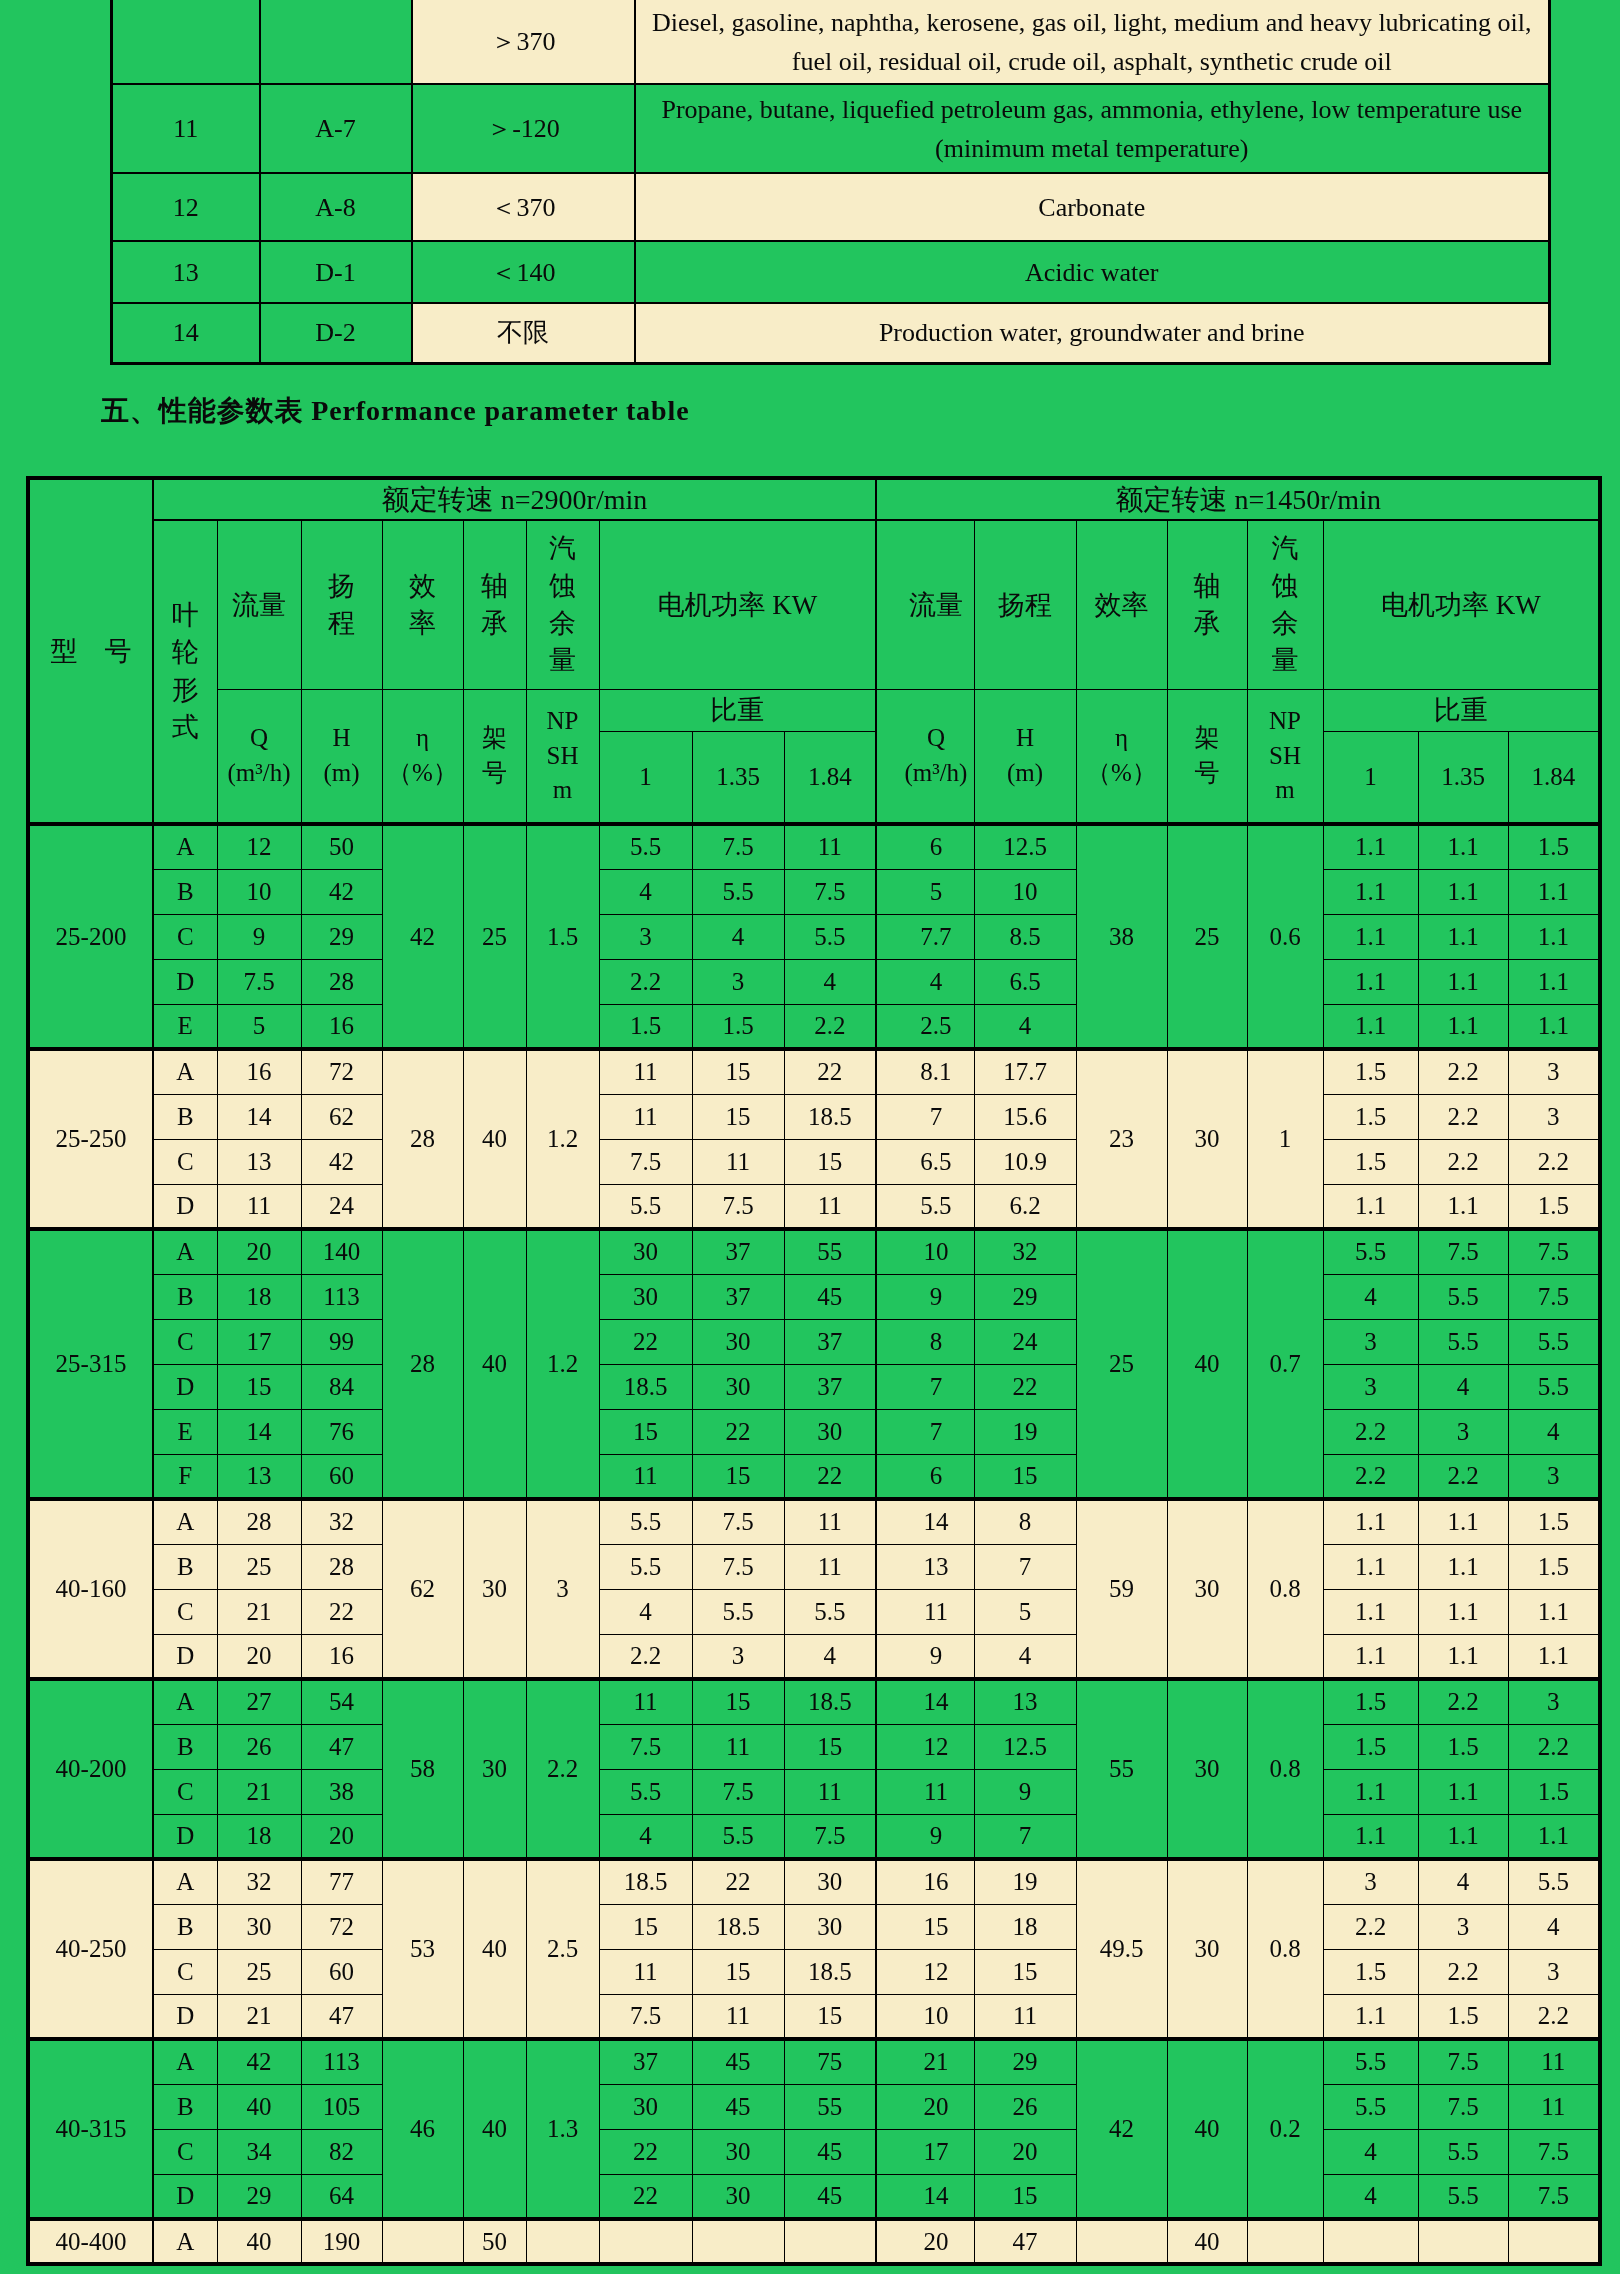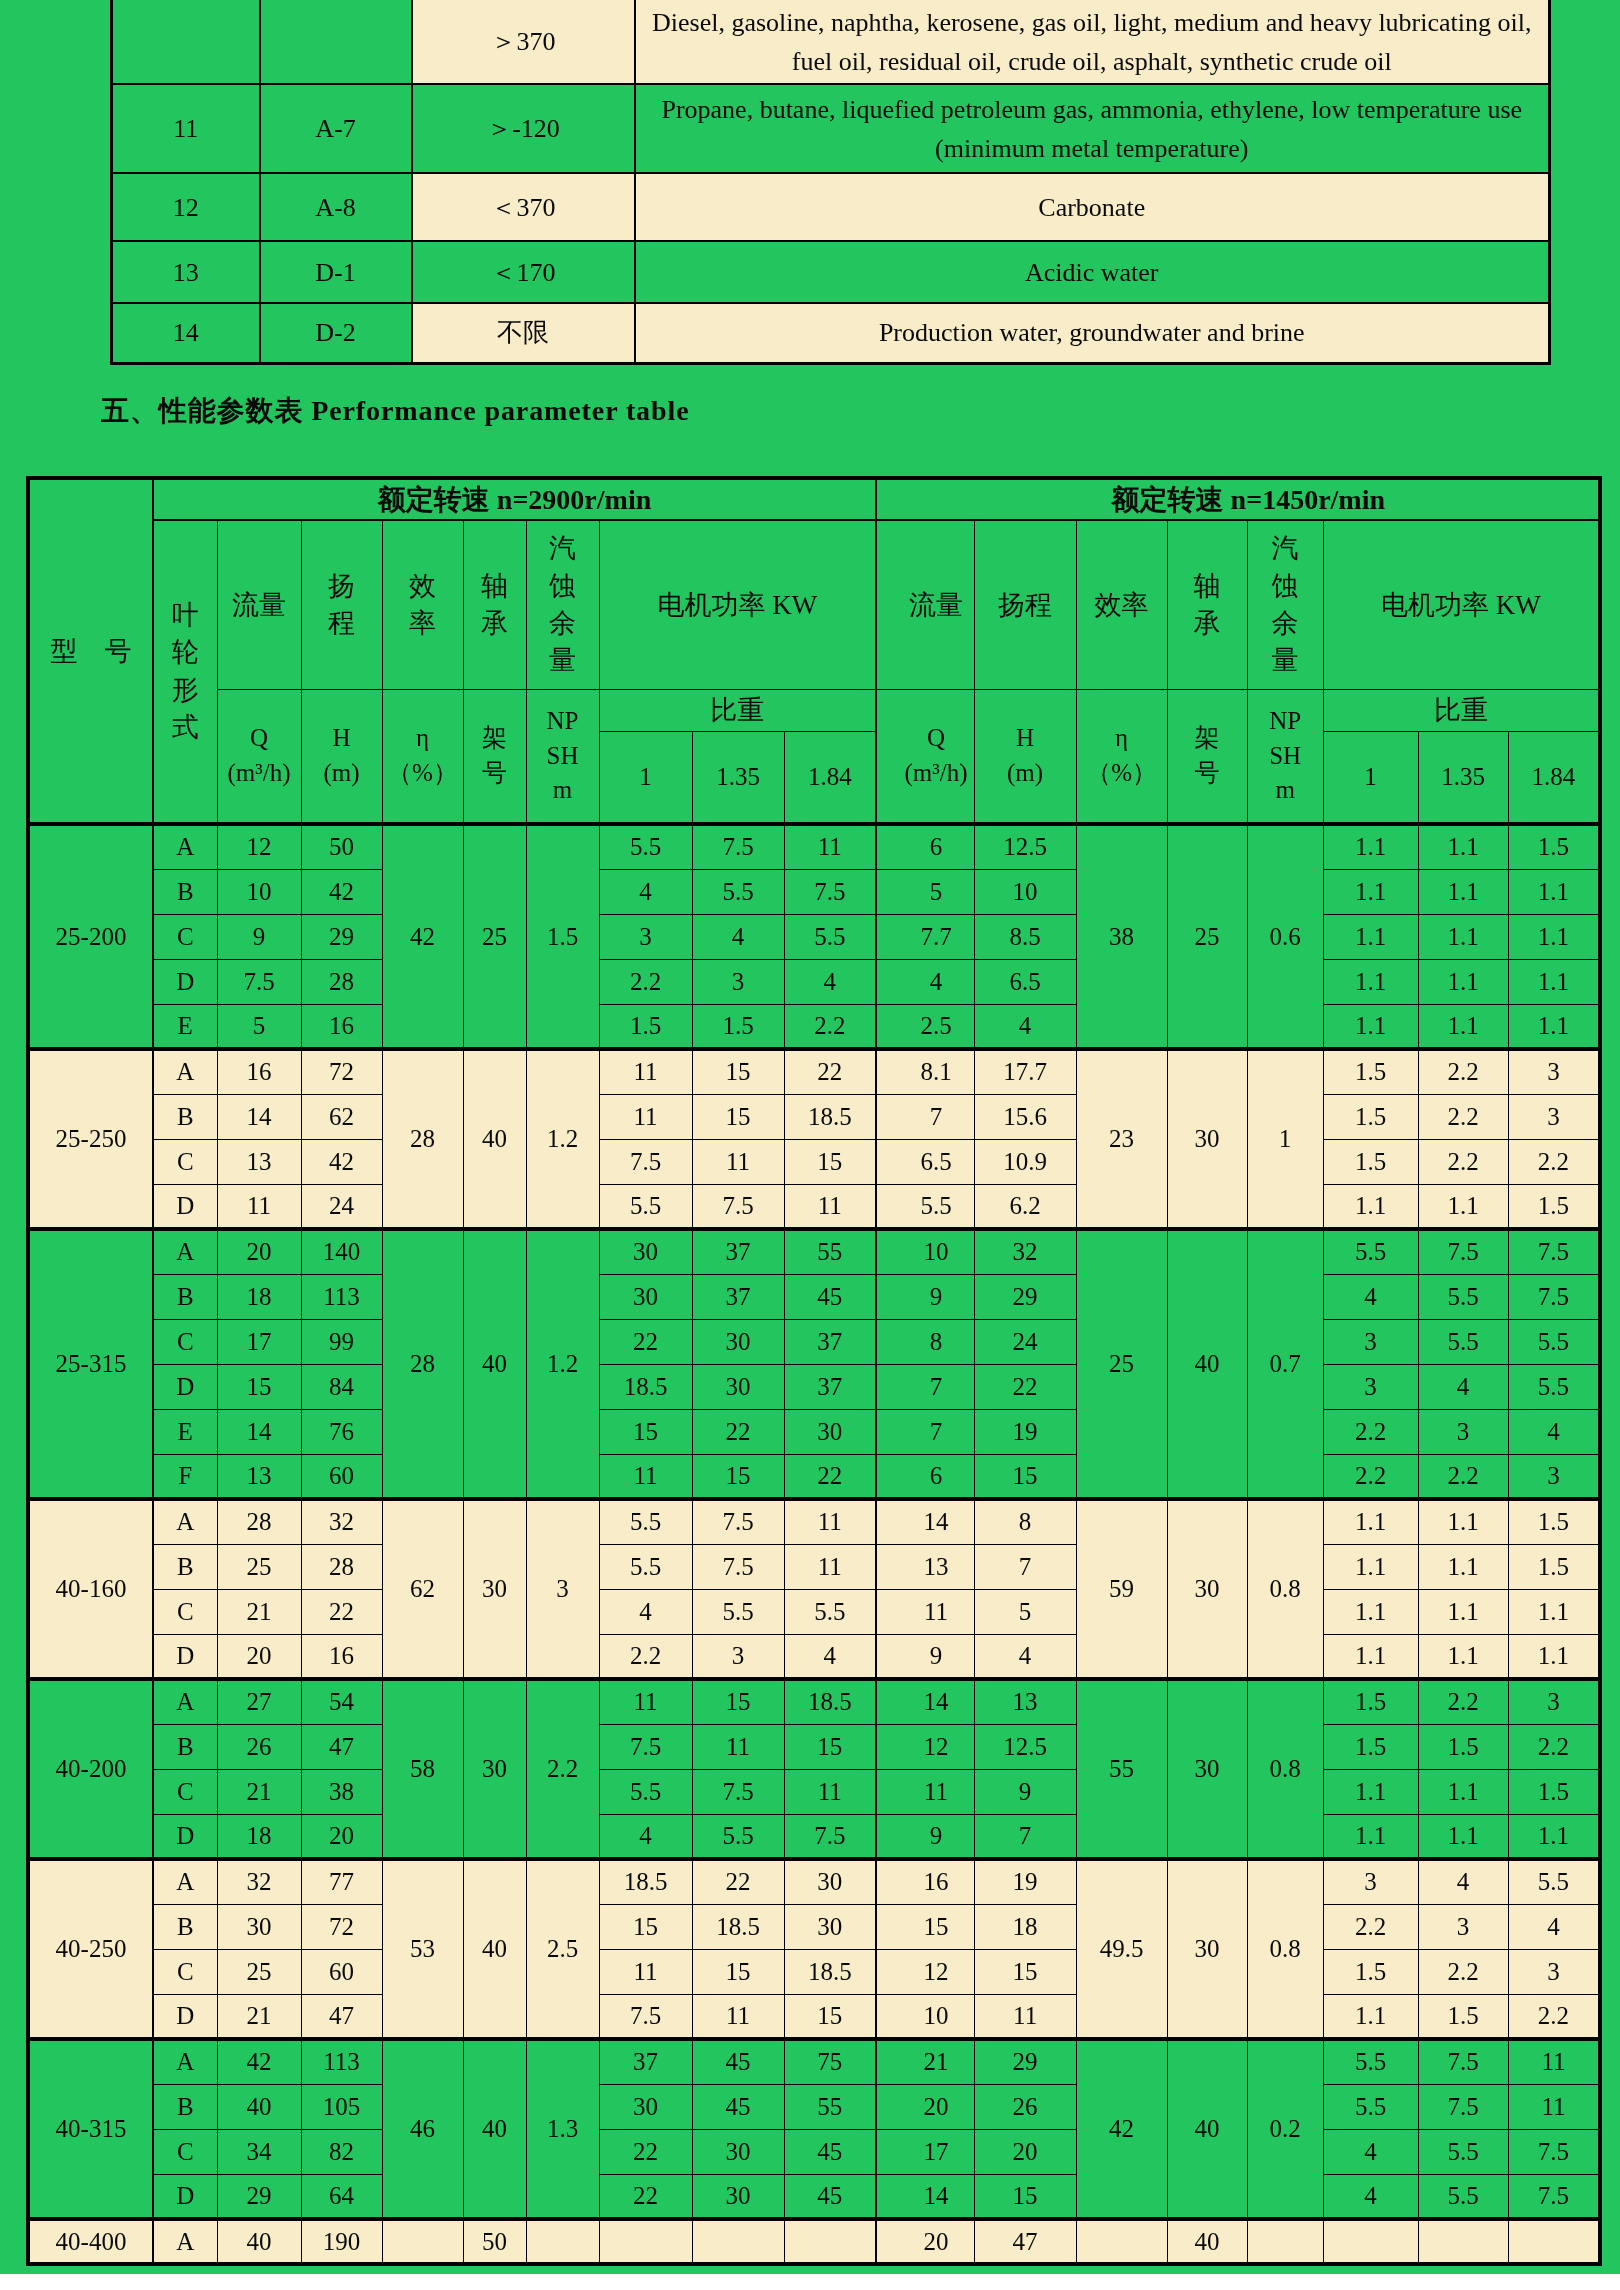--- a/index.html
+++ b/index.html
@@ -31,21 +31,21 @@
     font-family:"Liberation Serif","DejaVu Serif",serif;
   }
 
   
   .perf {
     position:absolute; left:26px; top:476px; width:1574px;
     border:4.5px solid #000;
   }
   .perf td { border:1.8px solid #000; font-size:25px; padding:0 2.7px; }
   .perf thead td { font-size:27px; }
-  .perf thead .speed { font-weight:bold; font-size:28px; height:42px; }
+  .perf thead .speed { font-weight:normal; font-size:28px; height:42px; }
   .perf thead tr.names td { height:169px; }
   .perf thead tr.grav td { height:42px; }
   .perf thead tr.gnum td { height:93px; }
   .perf thead .units { font-size:25px; }
   .perf tbody tr { height:45px; }
   .perf tbody tr.gs td { border-top-width:4.5px; }
   .perf .model { border-right-width:2.7px; }
   .perf .split { border-left-width:2.7px;padding-left:24px; }
   .perf thead tr:first-child td { border-bottom-width:2.7px; }
 </style>
@@ -76,21 +76,21 @@
       </tr>
       <tr style="height:68px">
         <td>12</td>
         <td>A-8</td>
         <td class="hl">＜370</td>
         <td class="hl">Carbonate</td>
       </tr>
       <tr style="height:62px">
         <td>13</td>
         <td>D-1</td>
-        <td>＜170</td>
+        <td>＜140</td>
         <td>Acidic water</td>
       </tr>
       <tr style="height:60px">
         <td>14</td>
         <td>D-2</td>
         <td class="hl">不限</td>
         <td class="hl">Production water, groundwater and brine</td>
       </tr>
     </tbody>
   </table>

